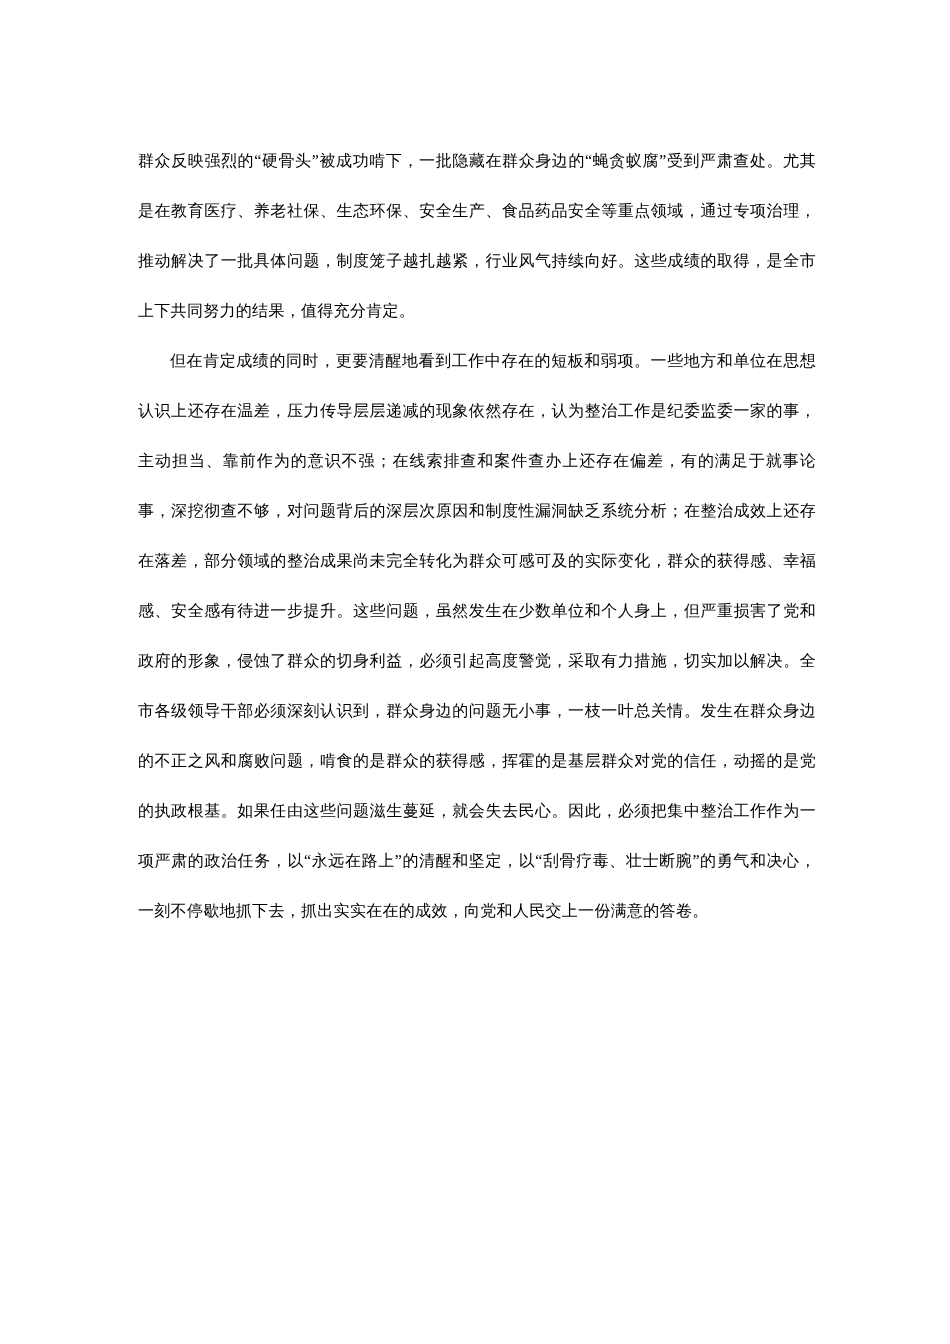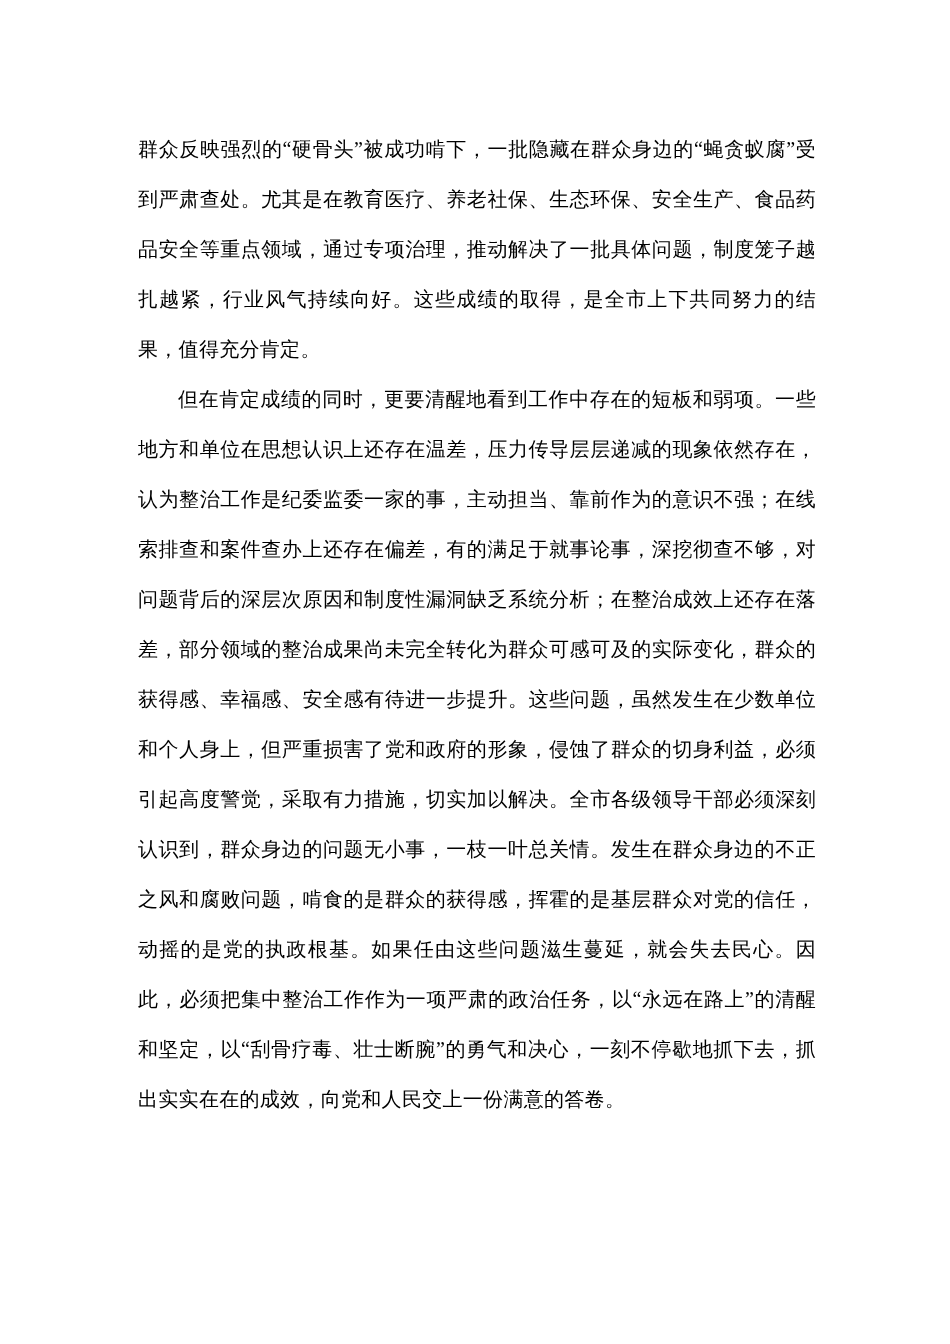--- a/index.html
+++ b/index.html
@@ -10,24 +10,24 @@
   .page {
     position: relative;
     width: 950px;
     height: 1344px;
     background: #ffffff;
     overflow: hidden;
   }
   .doc-content {
     position: absolute;
     left: 138px;
-    top: 124px;
+    top: 136px;
     width: 678px;
     font-family: "Liberation Serif", "DejaVu Serif", serif;
-    font-size: 20px;
+    font-size: 16px;
     line-height: 50px;
     color: #000000;
     text-align: justify;
     text-justify: inter-ideograph;
     letter-spacing: 0.3px;
   }
   .doc-content p {
     margin: 0;
     padding: 0;
     word-break: break-all;

